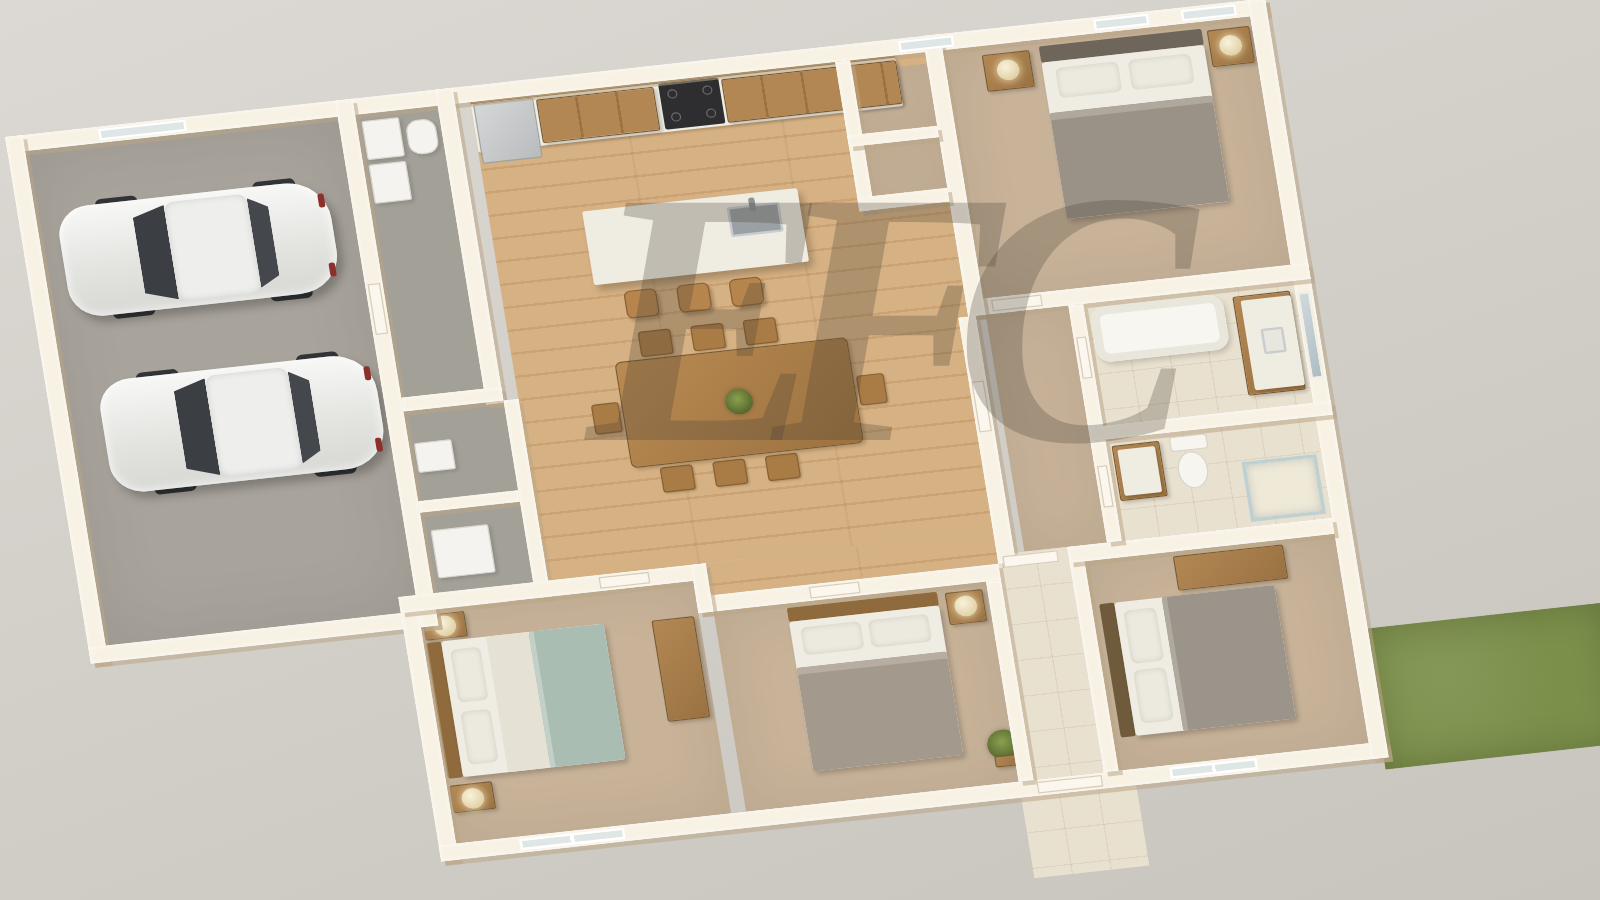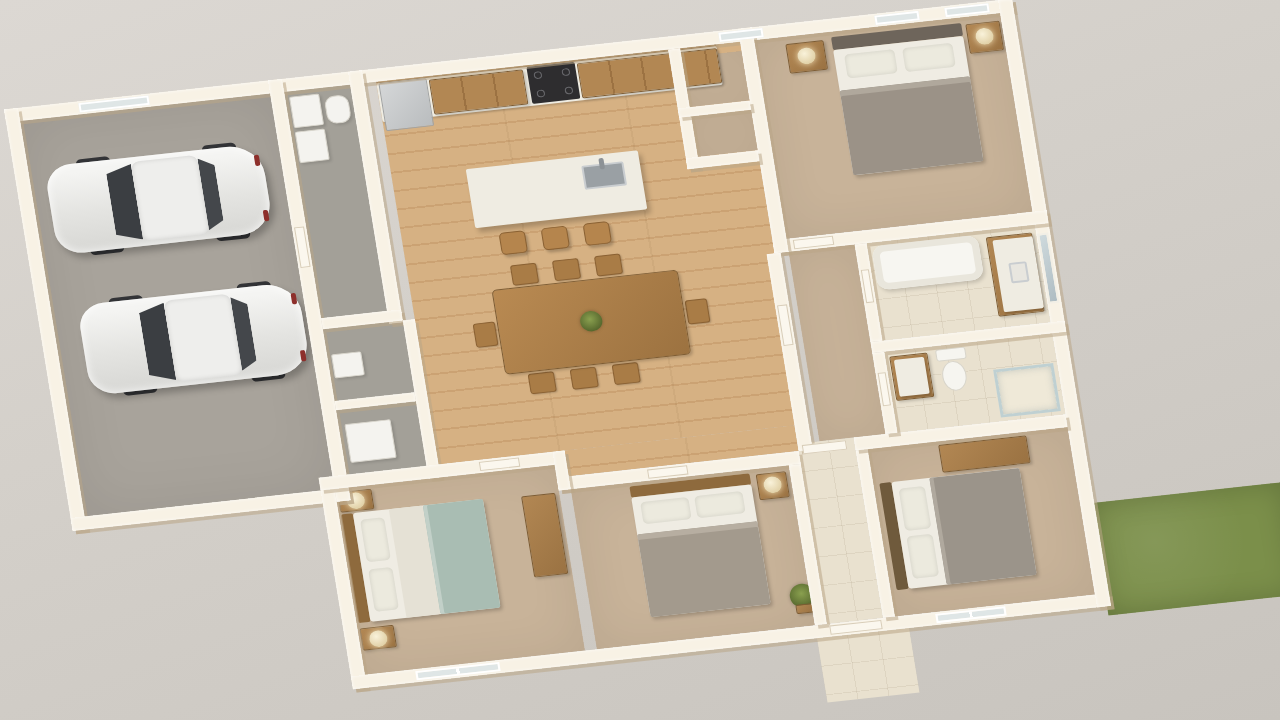--- a/index.html
+++ b/index.html
@@ -282,15 +282,16 @@
     <div class="win" style="left:926px;top:2px;width:44px;height:10px;"></div>
     <div class="win" style="left:60px;top:2px;width:70px;height:10px;"></div>
     <div class="win" style="left:300px;top:648px;width:84px;height:10px;background:linear-gradient(90deg,#dfe6e6 48%,#fff 48% 52%,#dfe6e6 52%);"></div>
     <div class="win" style="left:820px;top:648px;width:70px;height:10px;background:linear-gradient(90deg,#dfe6e6 48%,#fff 48% 52%,#dfe6e6 52%);"></div>
 
     <div class="mirror" style="left:981px;top:254px;width:11px;height:76px;"></div>
 
   </div>
 
   <div class="wm">
+    <div class="wm-mono">EFC</div>
   </div>
 
 </div>
 
 </body></html>

